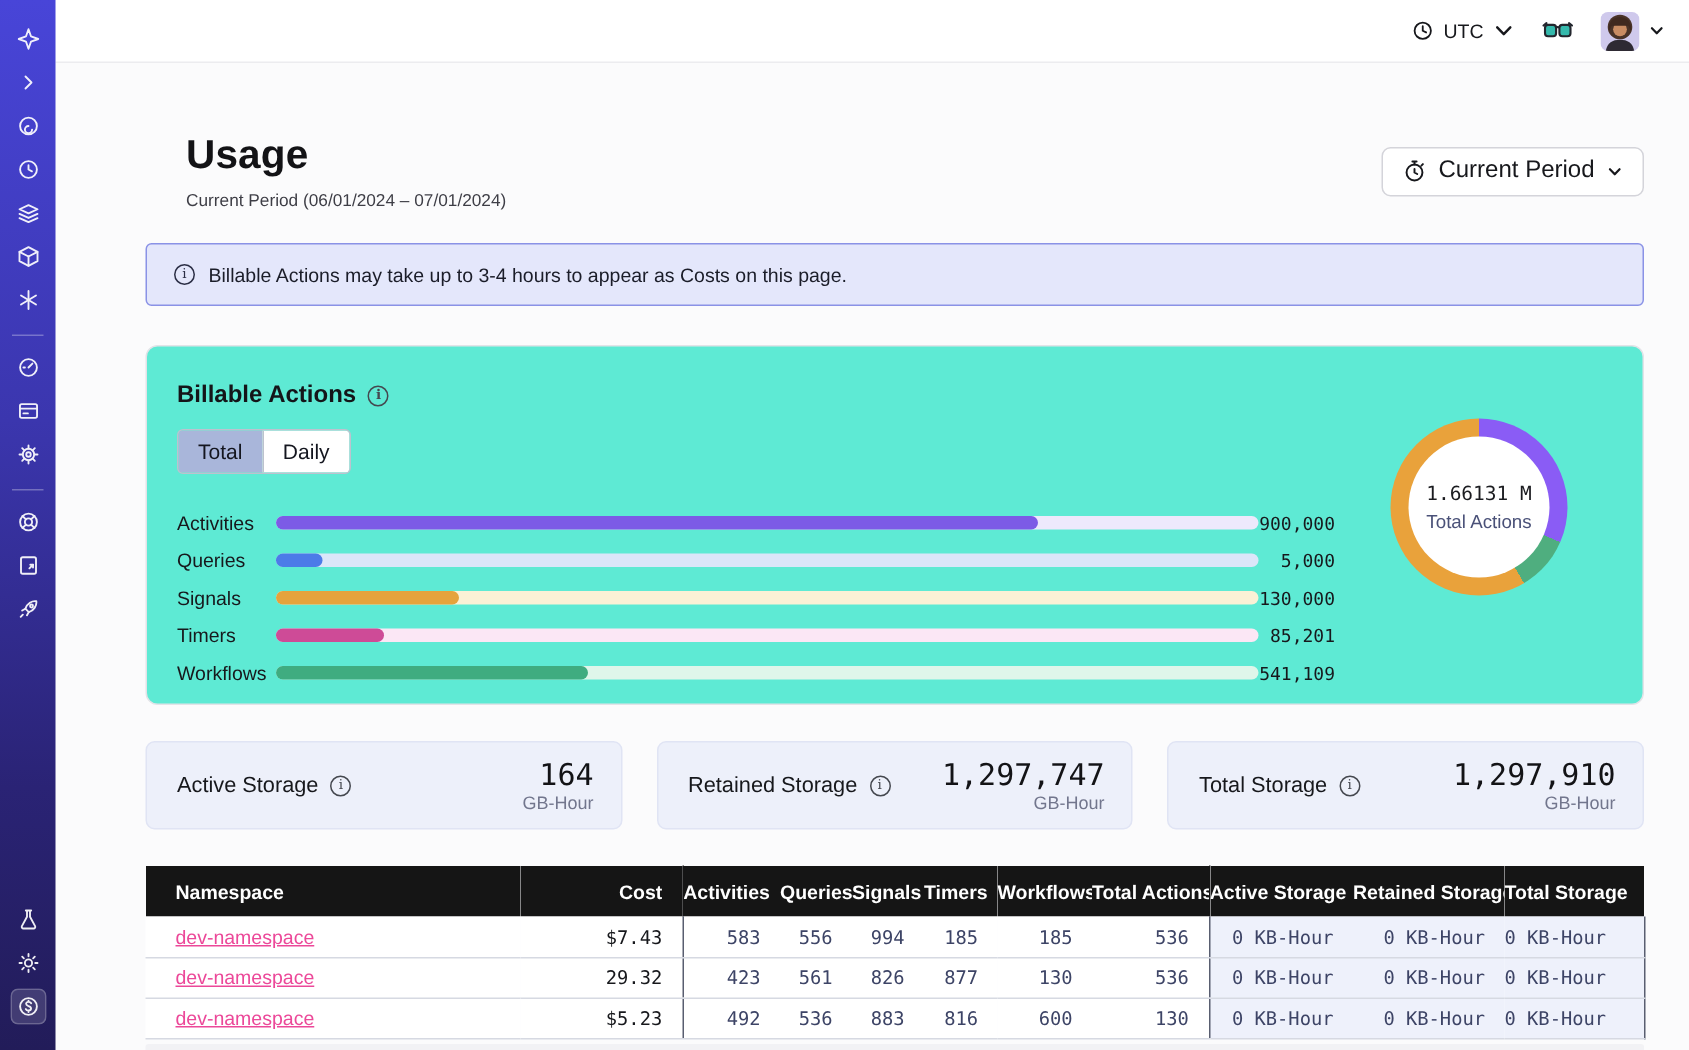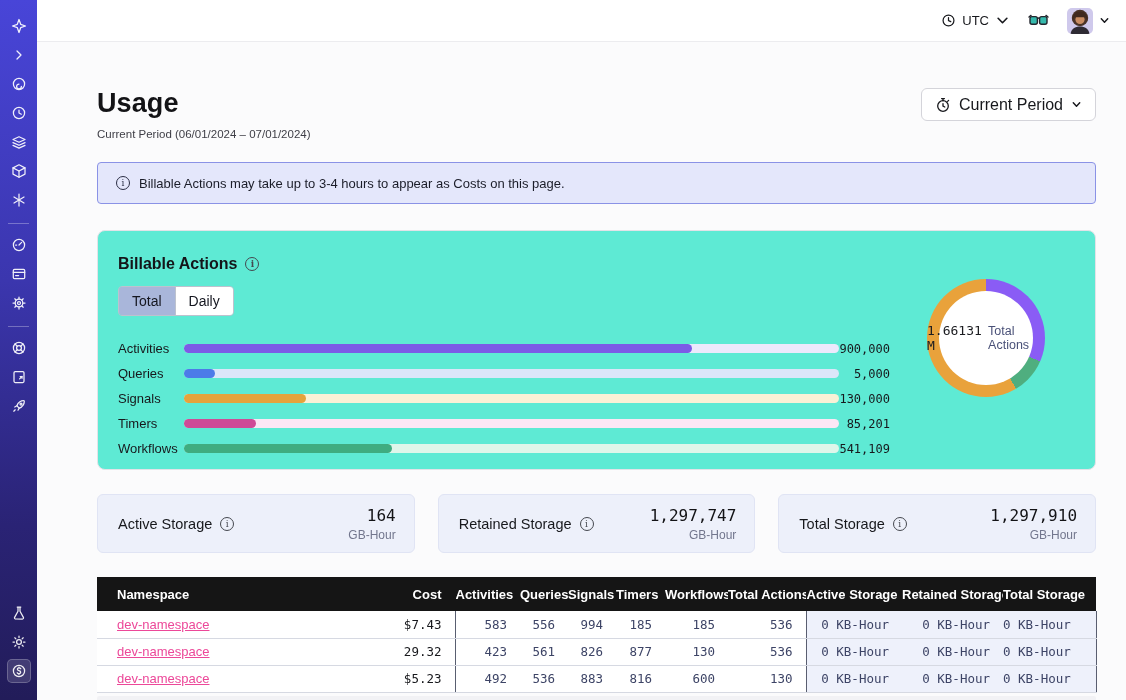--- a/index.html
+++ b/index.html
@@ -25,21 +25,21 @@
     gap:18px; padding-right:16px; z-index:10; }
   .tz-picker { display:flex; align-items:center; gap:6px; font-size:13px; color:#17181C; cursor:pointer; }
   .tz-picker svg { width:15px; height:15px; stroke:#17181C; stroke-width:1.3; fill:none; stroke-linecap:round; }
   .chev { width:11px; height:11px; stroke:#17181C; stroke-width:1.6; fill:none; stroke-linecap:round; stroke-linejoin:round; }
   .glasses-btn { cursor:pointer; display:flex; align-items:center; }
   .account { display:flex; align-items:center; gap:6px; cursor:pointer; }
   .avatar { width:26px; height:26px; border-radius:5px; overflow:hidden; display:block; }
 
   
   .main { position:absolute; left:37px; top:42px; right:0; bottom:0; padding:0 30px 0 60px; }
-  .title-row { margin-top:46px; display:flex; justify-content:space-between; align-items:flex-start; }
+  .title-row { margin-top:46px; display:flex; justify-content:space-between; align-items:center;margin-left:27px; }
   .page-title { font-size:27px; font-weight:600; color:#131316; letter-spacing:.1px; }
   .page-subtitle { margin-top:9px; font-size:11.5px; color:#3E3E46; }
   .period-btn { display:flex; align-items:center; gap:8px; background:#FFFFFF; border:1px solid #D4D4DA;
     border-radius:6px; height:33px; padding:0 13px; font-size:16px; color:#17181C; cursor:pointer; }
   .period-btn svg.sw { width:16px; height:16px; stroke:#17181C; stroke-width:1.3; fill:none; stroke-linecap:round; }
 
   .info-i { display:inline-flex; width:14px; height:14px; border:1.2px solid #45484F; border-radius:50%;
     align-items:center; justify-content:center; font-size:9px; font-style:normal; color:#45484F;
     font-family:"DejaVu Serif", serif; flex:0 0 auto; }
 
@@ -60,32 +60,32 @@
   .chart-row { display:flex; align-items:center; height:25px; }
   .chart-label { width:66px; font-size:13px; color:#17181C; flex:0 0 auto; }
   .track { width:655px; height:9px; border-radius:5px; position:relative; flex:0 0 auto; }
   .fill { position:absolute; left:0; top:0; height:9px; border-radius:5px; }
   .chart-value { width:51px; text-align:right; font-size:12px; color:#17181C; flex:0 0 auto; }
 
   .donut-wrap { position:absolute; right:50px; top:48px; width:118px; height:118px; }
   .donut { width:118px; height:118px; border-radius:50%; position:relative; }
   .donut::before { content:""; position:absolute; left:12px; top:12px; width:94px; height:94px;
     border-radius:50%; background:#FFFFFF; }
-  .donut-center { position:absolute; inset:0; display:flex; flex-direction:row; align-items:center;
-    justify-content:center; gap:4px; }
+  .donut-center { position:absolute; inset:0; display:flex; flex-direction:column; align-items:center;
+    justify-content:center; gap:4px;text-align:right; }
   .donut-total { font-size:13px; color:#1B1C20; }
   .donut-sub { font-size:12.5px; color:#4A5178; }
 
   
   .storage-row { margin-top:24px; display:flex; gap:23px; }
   .storage-card { flex:1; height:59px; background:#EDF0FA; border:1px solid #E0E4F4; border-radius:6px;
     display:flex; align-items:center; justify-content:space-between; padding:0 18px 0 20px; }
   .storage-label { display:flex; align-items:center; gap:8px; font-size:14.5px; color:#17181C; }
   .storage-val { text-align:right; }
-  .storage-num { font-size:16px; color:#131316; line-height:22px; }
+  .storage-num { font-size:20px; color:#131316; line-height:22px; }
   .storage-unit { font-size:12px; color:#72768D; margin-top:1px; }
 
   
   .usage-table { margin-top:24px; width:999px; border-collapse:collapse; table-layout:fixed; }
   .usage-table th { background:#151515; color:#FFFFFF; font-size:13px; font-weight:600; height:34px;
     white-space:nowrap; overflow:hidden; }
   th.h-left { text-align:left; padding-left:20px; }
   th.h-right { text-align:right; padding-right:13px; }
   .usage-table td { height:27px; border-bottom:1px solid #D6D9E2; background:#FFFFFF; white-space:nowrap; }
   td.ns-cell { padding-left:20px; font-size:13px; }

